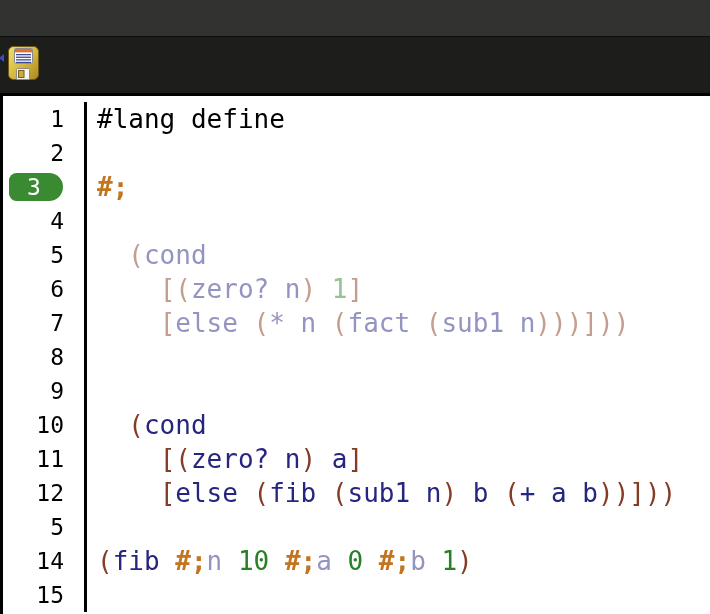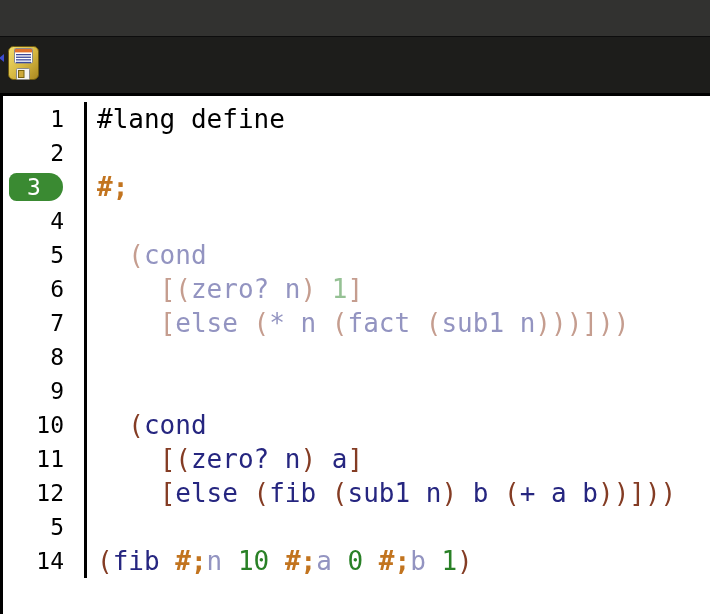--- a/index.html
+++ b/index.html
@@ -90,16 +90,17 @@
         <div class="row"><div class="gutter" style="color: rgb(0, 0, 0);">5</div><div class="code"><span style="color: rgb(0, 0, 0);">  </span><span style="color: rgb(197, 157, 143);">(</span><span style="color: rgb(147, 148, 193);">cond</span></div></div>
         <div class="row"><div class="gutter" style="color: rgb(0, 0, 0);">6</div><div class="code"><span style="color: rgb(0, 0, 0);">    </span><span style="color: rgb(197, 157, 143);">[(</span><span style="color: rgb(147, 148, 193);">zero? n</span><span style="color: rgb(197, 157, 143);">)</span><span style="color: rgb(0, 0, 0);"> </span><span style="color: rgb(149, 193, 148);">1</span><span style="color: rgb(197, 157, 143);">]</span></div></div>
         <div class="row"><div class="gutter" style="color: rgb(0, 0, 0);">7</div><div class="code"><span style="color: rgb(0, 0, 0);">    </span><span style="color: rgb(197, 157, 143);">[</span><span style="color: rgb(147, 148, 193);">else </span><span style="color: rgb(197, 157, 143);">(</span><span style="color: rgb(147, 148, 193);">* n </span><span style="color: rgb(197, 157, 143);">(</span><span style="color: rgb(147, 148, 193);">fact </span><span style="color: rgb(197, 157, 143);">(</span><span style="color: rgb(147, 148, 193);">sub1 n</span><span style="color: rgb(197, 157, 143);">)))]))</span></div></div>
         <div class="row"><div class="gutter" style="color: rgb(0, 0, 0);">8</div><div class="code"></div></div>
         <div class="row"><div class="gutter" style="color: rgb(0, 0, 0);">9</div></div>
         <div class="row"><div class="gutter" style="color: rgb(0, 0, 0);">10</div><div class="code"><span style="color: rgb(0, 0, 0);">  </span><span style="color: rgb(132, 60, 36);">(</span><span style="color: rgb(38, 38, 128);">cond</span></div></div>
         <div class="row"><div class="gutter" style="color: rgb(0, 0, 0);">11</div><div class="code"><span style="color: rgb(0, 0, 0);">    </span><span style="color: rgb(132, 60, 36);">[(</span><span style="color: rgb(38, 38, 128);">zero? n</span><span style="color: rgb(132, 60, 36);">)</span><span style="color: rgb(38, 38, 128);"> a</span><span style="color: rgb(132, 60, 36);">]</span></div></div>
         <div class="row"><div class="gutter" style="color: rgb(0, 0, 0);">12</div><div class="code"><span style="color: rgb(0, 0, 0);">    </span><span style="color: rgb(132, 60, 36);">[</span><span style="color: rgb(38, 38, 128);">else </span><span style="color: rgb(132, 60, 36);">(</span><span style="color: rgb(38, 38, 128);">fib </span><span style="color: rgb(132, 60, 36);">(</span><span style="color: rgb(38, 38, 128);">sub1 n</span><span style="color: rgb(132, 60, 36);">)</span><span style="color: rgb(38, 38, 128);"> b </span><span style="color: rgb(132, 60, 36);">(</span><span style="color: rgb(38, 38, 128);">+ a b</span><span style="color: rgb(132, 60, 36);">))]))</span></div></div>
         <div class="row"><div class="gutter" style="color: rgb(0, 0, 0);">5</div><div class="code"></div></div>
         <div class="row"><div class="gutter" style="color: rgb(0, 0, 0);">14</div><div class="code"><span style="color: rgb(132, 60, 36);">(</span><span style="color: rgb(38, 38, 128);">fib </span><span class="b" style="color: rgb(194, 116, 31);">#;</span><span style="color: rgb(147, 148, 193);">n</span><span style="color: rgb(0, 0, 0);"> </span><span style="color: rgb(41, 128, 38);">10</span><span style="color: rgb(0, 0, 0);"> </span><span class="b" style="color: rgb(194, 116, 31);">#;</span><span style="color: rgb(147, 148, 193);">a</span><span style="color: rgb(0, 0, 0);"> </span><span style="color: rgb(41, 128, 38);">0</span><span style="color: rgb(0, 0, 0);"> </span><span class="b" style="color: rgb(194, 116, 31);">#;</span><span style="color: rgb(147, 148, 193);">b</span><span style="color: rgb(0, 0, 0);"> </span><span style="color: rgb(41, 128, 38);">1</span><span style="color: rgb(132, 60, 36);">)</span></div></div>
+        <div class="row"><div class="gutter" style="color: rgb(0, 0, 0);">15</div><div class="code"></div></div>
       </div>
   </div>
 
 </div>
 
 </body></html>

